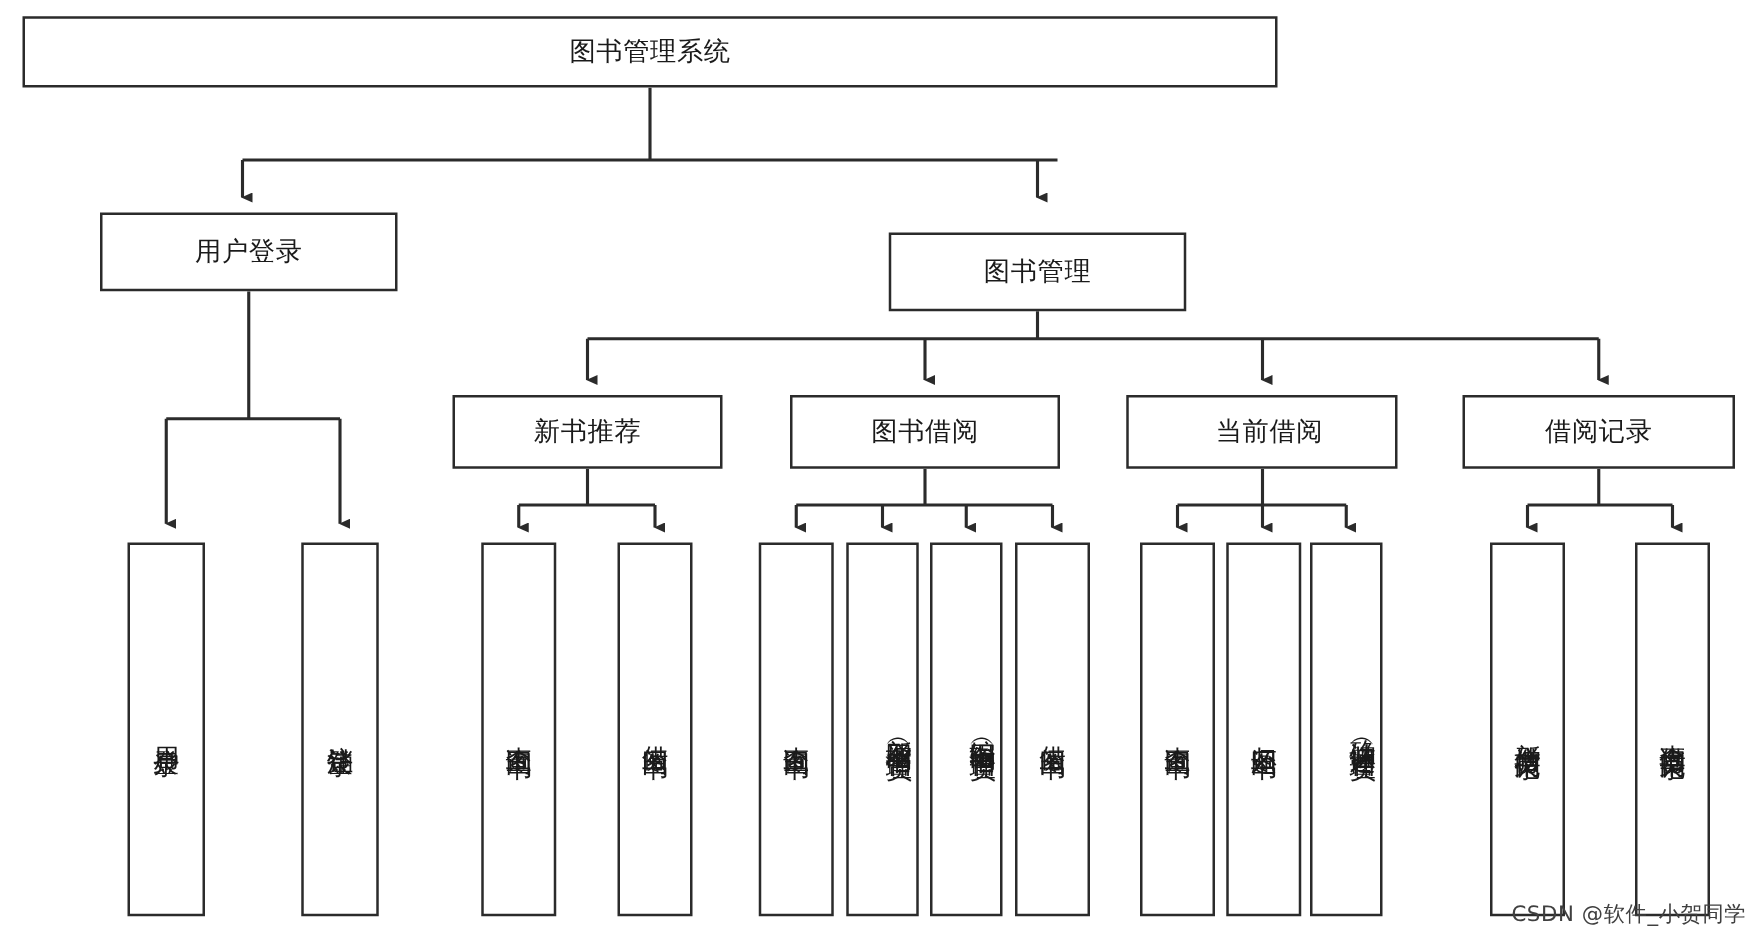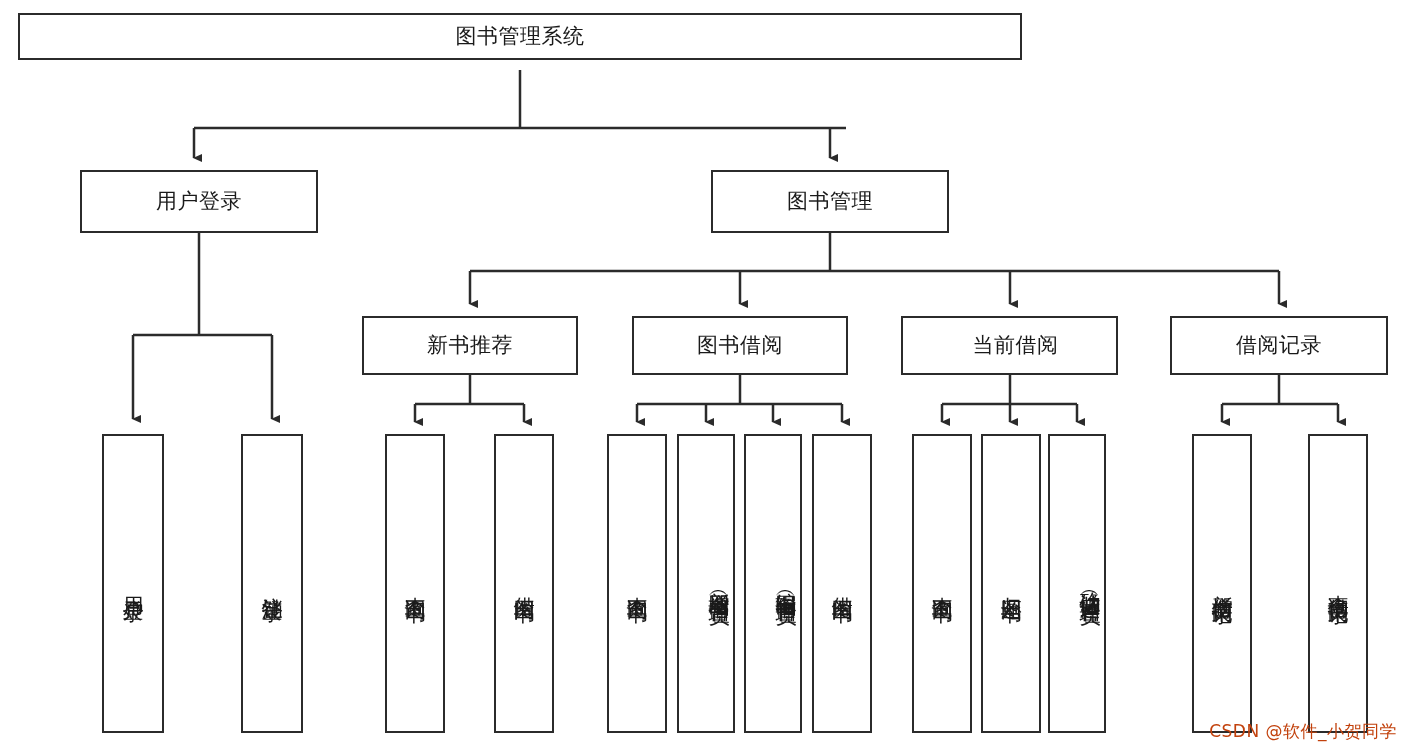--- a/index.html
+++ b/index.html
@@ -57,21 +57,21 @@
     white-space: pre-line;
   }
   .node.vert .node-label {
     white-space: normal;
   }
   #watermark {
     position: absolute;
     right: 8px;
     bottom: 4px;
     font-size: 17px;
-    color: #c2410c;
+    color: #404040;
     letter-spacing: 0.5px;
     white-space: nowrap;
     margin-top: 12px;
   }
 </style>
 </head>
 <body>
 
 <div id="diagram-root">
 
@@ -118,28 +118,28 @@
       <path d="M1010,404 L1010,422" marker-end="url(#arrowhead)"></path>
       <path d="M1077,404 L1077,422" marker-end="url(#arrowhead)"></path>
 
       <path d="M1279,375 L1279,404"></path>
       <path d="M1222,404 L1338,404"></path>
       <path d="M1222,404 L1222,422" marker-end="url(#arrowhead)"></path>
       <path d="M1338,404 L1338,422" marker-end="url(#arrowhead)"></path>
     </g>
   </svg>
 
-  <div class="node horiz" style="left:18px; top:13px; width:1004px; height:47px;text-align:center;">
+  <div class="node horiz" style="left:18px; top:13px; width:1004px; height:57px;text-align:center;">
     <span class="node-label">图书管理系统</span>
   </div>
 
   <div class="node horiz" style="left:80px; top:170px; width:238px; height:63px;">
     <span class="node-label">用户登录</span>
   </div>
-  <div class="node horiz" style="left:711px; top:170px; width:238px; height:63px;">
+  <div class="node horiz" style="left:711px; top:186px; width:238px; height:63px;">
     <span class="node-label">图书管理</span>
   </div>
 
   <div class="node horiz" style="left:362px; top:316px; width:216px; height:59px;">
     <span class="node-label">新书推荐</span>
   </div>
   <div class="node horiz" style="left:632px; top:316px; width:216px; height:59px;">
     <span class="node-label">图书借阅</span>
   </div>
   <div class="node horiz" style="left:901px; top:316px; width:217px; height:59px;padding-left:12px;">

